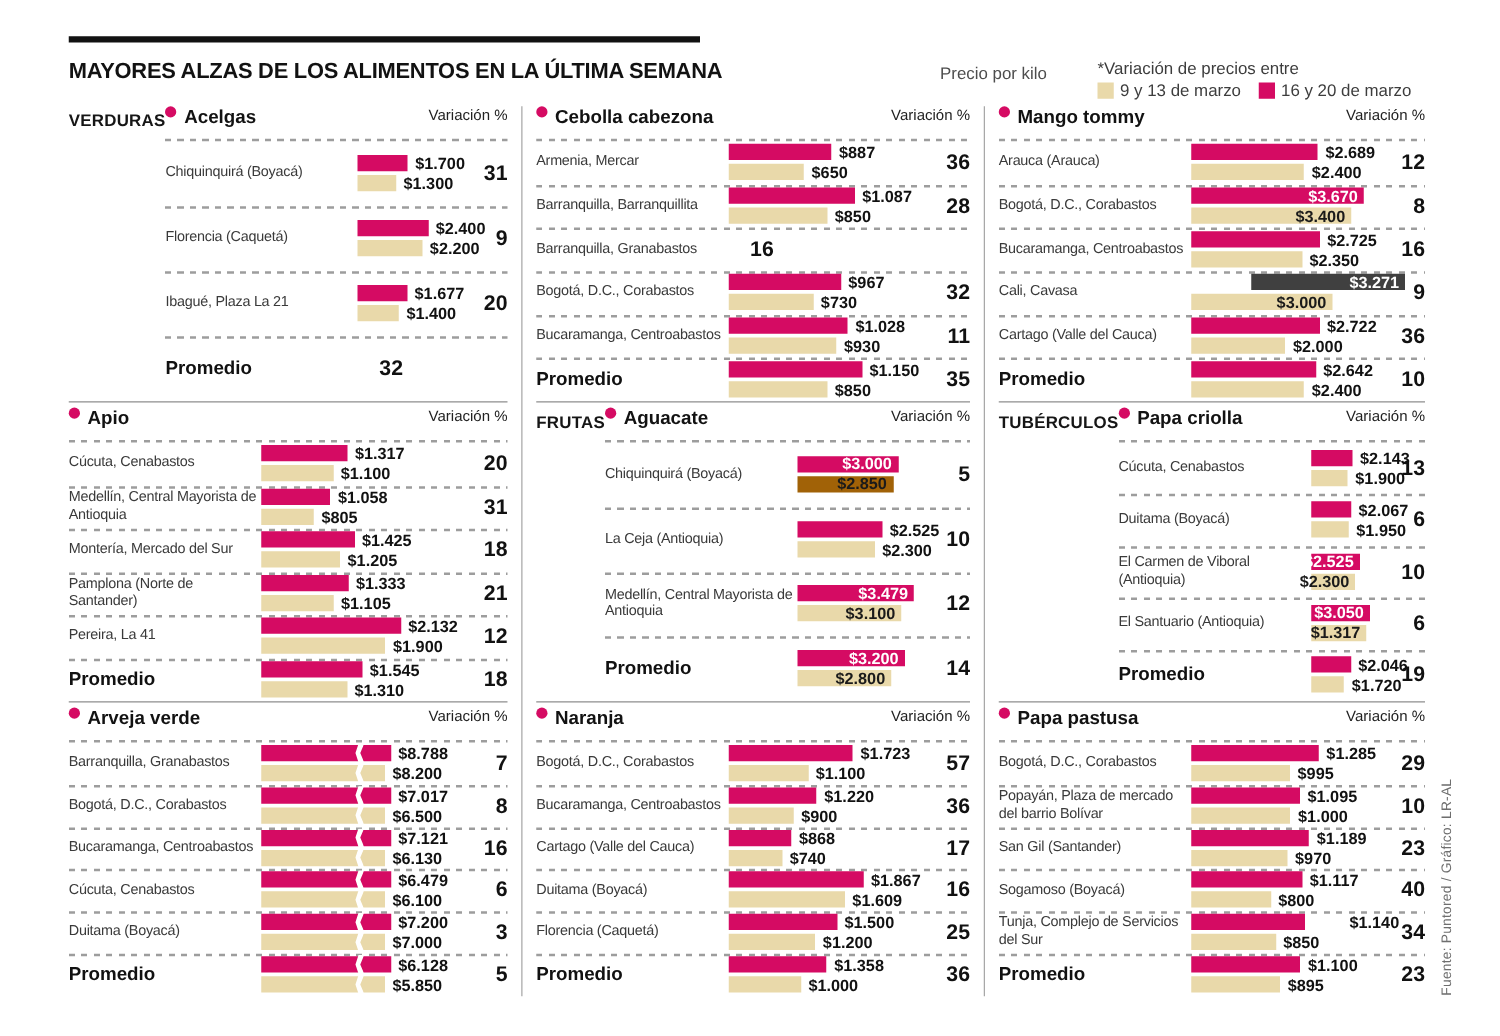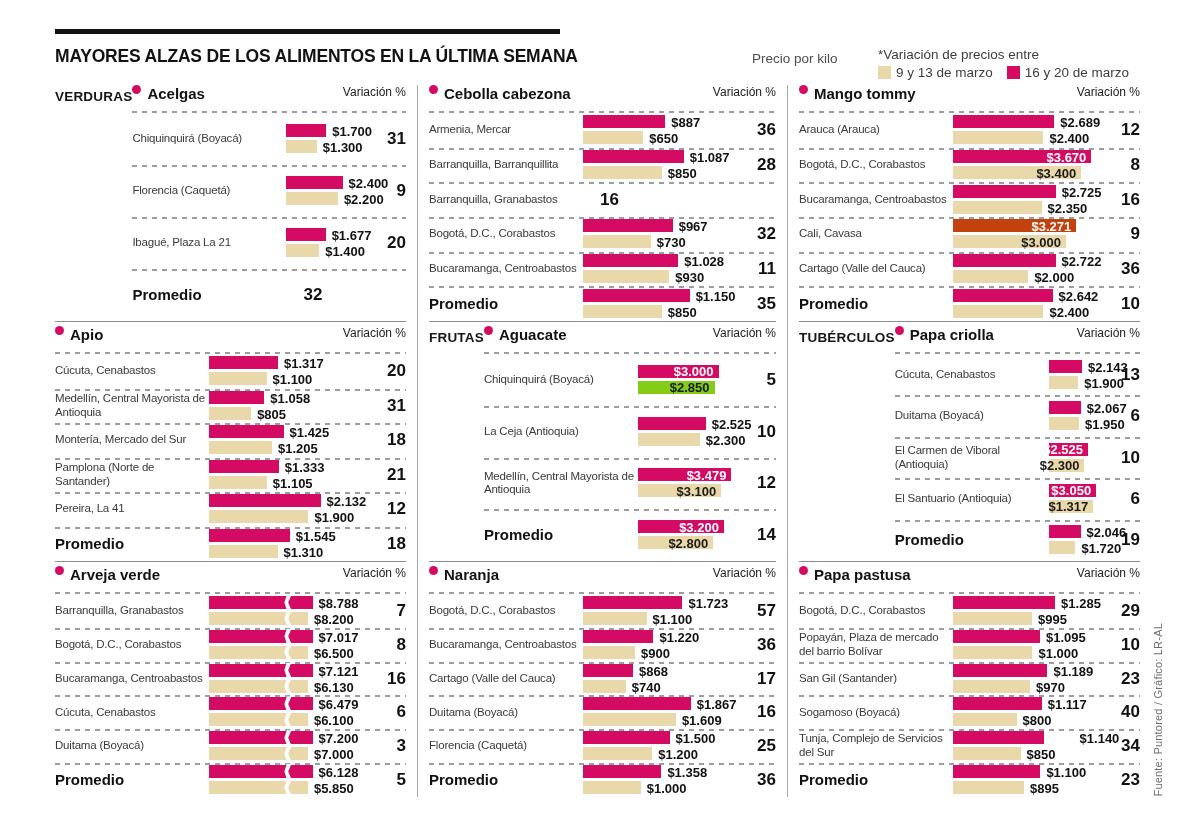--- a/index.html
+++ b/index.html
@@ -447,21 +447,21 @@
             <div class="rows">
               <div class="row">
                 <div class="row-label">Chiquinquirá (Boyacá)</div>
                 <div class="bars">
                   <div class="barline">
                     <div class="bar" style="width: 82.1918%; background: rgb(213, 11, 99);">
                       <span class="price in" style="color: rgb(255, 255, 255);">$3.000</span>
                     </div>
                   </div>
                   <div class="barline">
-                    <div class="bar" style="width: 78.0822%; background: #84cc16;">
+                    <div class="bar" style="width: 78.0822%; background: #a16207;">
                       <span class="price in" style="color: rgb(26, 26, 26);">$2.850</span>
                     </div>
                   </div>
                 </div>
                 <div class="var">5</div>
               </div>
               <div class="row rt">
                 <div class="row-label">La Ceja (Antioquia)</div>
                 <div class="bars">
                   <div class="barline">
@@ -658,21 +658,21 @@
                     <div class="bar" style="width: 60.2564%; background: rgb(233, 217, 170);"></div>
                     <span class="price out" style="left: calc(60.2564% + 6px);">$2.350</span>
                   </div>
                 </div>
                 <div class="var">16</div>
               </div>
               <div class="row rt">
                 <div class="row-label">Cali, Cavasa</div>
                 <div class="bars">
                   <div class="barline">
-                    <div class="bar" style="width: 83.8718%; background: #c2410c;">
+                    <div class="bar" style="width: 83.8718%; background: #404040; margin-left: 48px;">
                       <span class="price in" style="color: rgb(255, 255, 255);">$3.271</span>
                     </div>
                   </div>
                   <div class="barline">
                     <div class="bar" style="width: 76.9231%; background: rgb(233, 217, 170);">
                       <span class="price in" style="color: rgb(26, 26, 26);">$3.000</span>
                     </div>
                   </div>
                 </div>
                 <div class="var">9</div>

